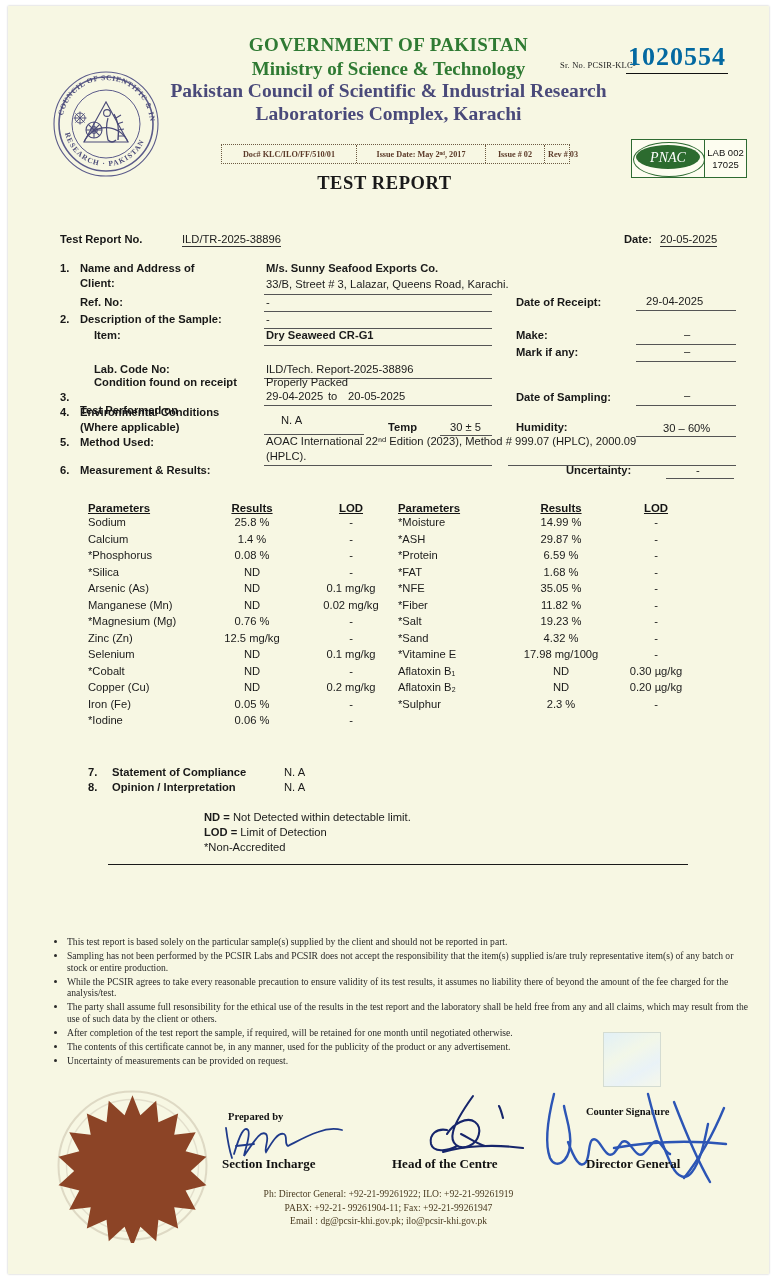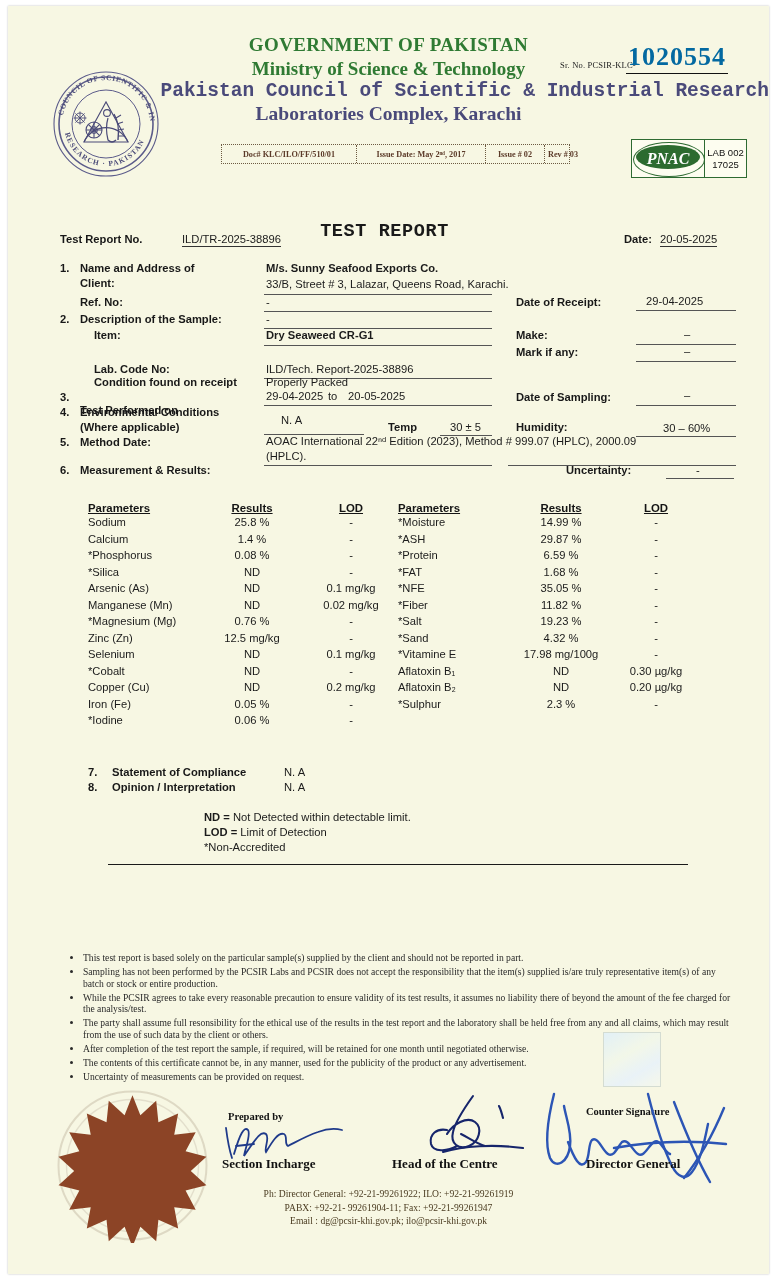--- a/index.html
+++ b/index.html
@@ -23,22 +23,22 @@
     font-family:"Liberation Serif", serif;
     font-weight:bold; font-size:19px; color:#2f7a33;
     letter-spacing:.4px;
   }
   .ministry{
     left:0; right:0; top:52px; text-align:center;
     font-family:"Liberation Serif", serif;
     font-weight:bold; font-size:19px; color:#2f7a33;
   }
   .pcsir-line{
-    left:0; right:0; top:74px; text-align:right;
-    font-family:Liberation Mono, monospace;
+    left:0; right:0; top:74px; text-align:center;
+    font-family:Liberation Serif, serif;
     font-weight:bold; font-size:19.5px; color:#4a4a7a;
   }
   .labs-line{
     left:0; right:0; top:97px; text-align:center;
     font-family:"Liberation Serif", serif;
     font-weight:bold; font-size:19.5px; color:#4a4a7a;
   }
   .address-line{
     left:0; right:0; top:119px; text-align:center;
     font-family:"Liberation Serif", serif;
@@ -86,36 +86,36 @@
     display:flex;
   }
   .pnac-left{flex:0 0 72px; position:relative; border-right:1px solid #2e6b32;}
   .pnac-ell{
     position:absolute; left:4px; top:5px; width:64px; height:24px;
     background:#2c6b2f; border-radius:50%;
   }
   .pnac-ell span{
     position:absolute; left:0; right:0; top:5px; text-align:center;
     color:#fff; font-family:"Liberation Serif", serif;
-    font-style:italic; font-weight:bold; font-size:16px;
+    font-style:italic; font-weight:normal; font-size:14px;
   }
   .pnac-arc{
     position:absolute; left:1px; top:2px; width:70px; height:33px;
     border:1px solid #2e6b32; border-radius:50%;
   }
   .pnac-right{
     flex:1; display:flex; flex-direction:column; align-items:center;
     justify-content:center; font-size:9.5px; color:#111; line-height:1.25;
     font-family:"Liberation Sans", sans-serif;
   }
 
   .test-report-title{
     left:0; right:8px; top:167px; text-align:center;
-    font-family:Liberation Mono, monospace; font-weight:bold;
-    font-size:18.5px; color:#1a1a1a; letter-spacing:.6px;margin-top:48px;
+    font-family:Liberation Serif, serif; font-weight:bold;
+    font-size:18.5px; color:#1a1a1a; letter-spacing:.6px;
   }
   .bold{font-weight:bold;}
 
   .lbl{ position:absolute; font-size:11.2px; font-weight:bold; color:#181818; white-space:nowrap;}
   .val{ position:absolute; font-size:11.2px; color:#1b1b1b; white-space:nowrap;}
   .num{ position:absolute; font-size:11.2px; font-weight:bold; color:#181818;}
   .line{ position:absolute; border-bottom:1px solid #555; height:0;}
 
   
   .tbl{ position:absolute; left:80px; top:496px; width:610px; }
@@ -138,21 +138,21 @@
     font-size:12px; color:#1a1a1a;
   }
 
   
   .disc{
     position:absolute; left:46px; top:930px; width:700px;
     font-family:"Liberation Serif", serif;
     font-size:9.6px; color:#2a2a2a; line-height:11.6px;
   }
   .disc li{ margin-bottom:2.5px; }
-  .disc ul{ margin:16px; padding-left:13px; }
+  .disc ul{ margin:0; padding-left:13px; }
 
   
   .bluestamp{
     left:595px; top:1026px; width:56px; height:53px;
     background:linear-gradient(150deg,#dff0fa 0%,#f2f7ea 40%,#e7f2fb 70%,#f6f8ec 100%);
     border:1px solid #cfd8d0; opacity:.85;
   }
 
   
   .sig-lbl{ position:absolute; font-family:"Liberation Serif", serif;
@@ -296,21 +296,21 @@
   <div class="val" style="left:273px; top:408px;">N. A</div>
   <div class="line" style="left:256px; top:428px; width:100px;"></div>
   <div class="lbl" style="left:380px; top:415px;">Temp</div>
   <div class="val" style="left:442px; top:415px;">30 ± 5</div>
   <div class="line" style="left:432px; top:429px; width:52px;"></div>
   <div class="lbl" style="left:508px; top:415px;">Humidity:</div>
   <div class="val" style="left:655px; top:416px;">30 – 60%</div>
   <div class="line" style="left:628px; top:430px; width:100px;"></div>
 
   <div class="num" style="left:52px; top:430px;">5.</div>
-  <div class="lbl" style="left:72px; top:430px;">Method Date:</div>
+  <div class="lbl" style="left:72px; top:430px;">Method Used:</div>
   <div class="val" style="left:258px; top:429px;">AOAC  International  22ⁿᵈ  Edition  (2023),  Method  #  999.07  (HPLC),  2000.09</div>
   <div class="val" style="left:258px; top:444px;">(HPLC).</div>
   <div class="line" style="left:256px; top:459px; width:228px;"></div>
   <div class="line" style="left:500px; top:459px; width:228px;"></div>
 
   <div class="num" style="left:52px; top:458px;">6.</div>
   <div class="lbl" style="left:72px; top:458px;">Measurement &amp; Results:</div>
   <div class="lbl" style="left:558px; top:458px;">Uncertainty:</div>
   <div class="val" style="left:688px; top:458px;">-</div>
   <div class="line" style="left:658px; top:472px; width:68px;"></div>

